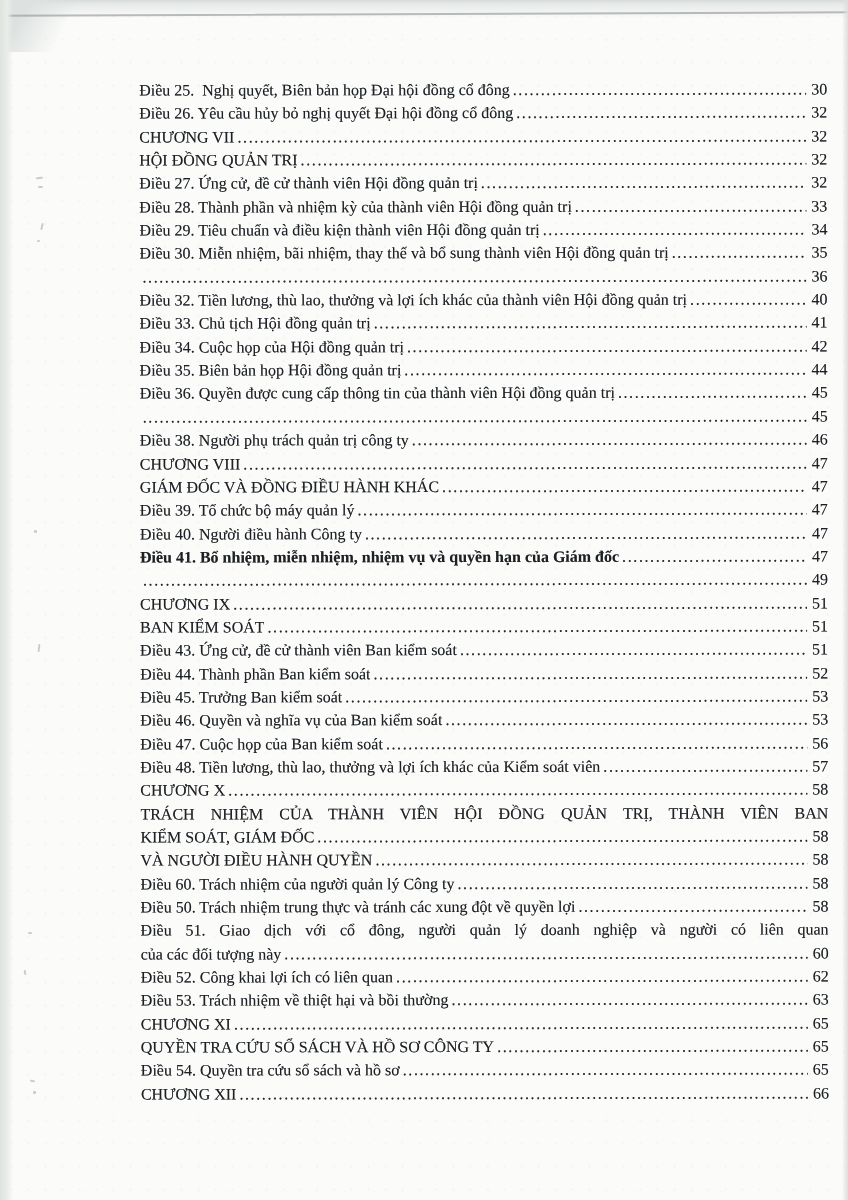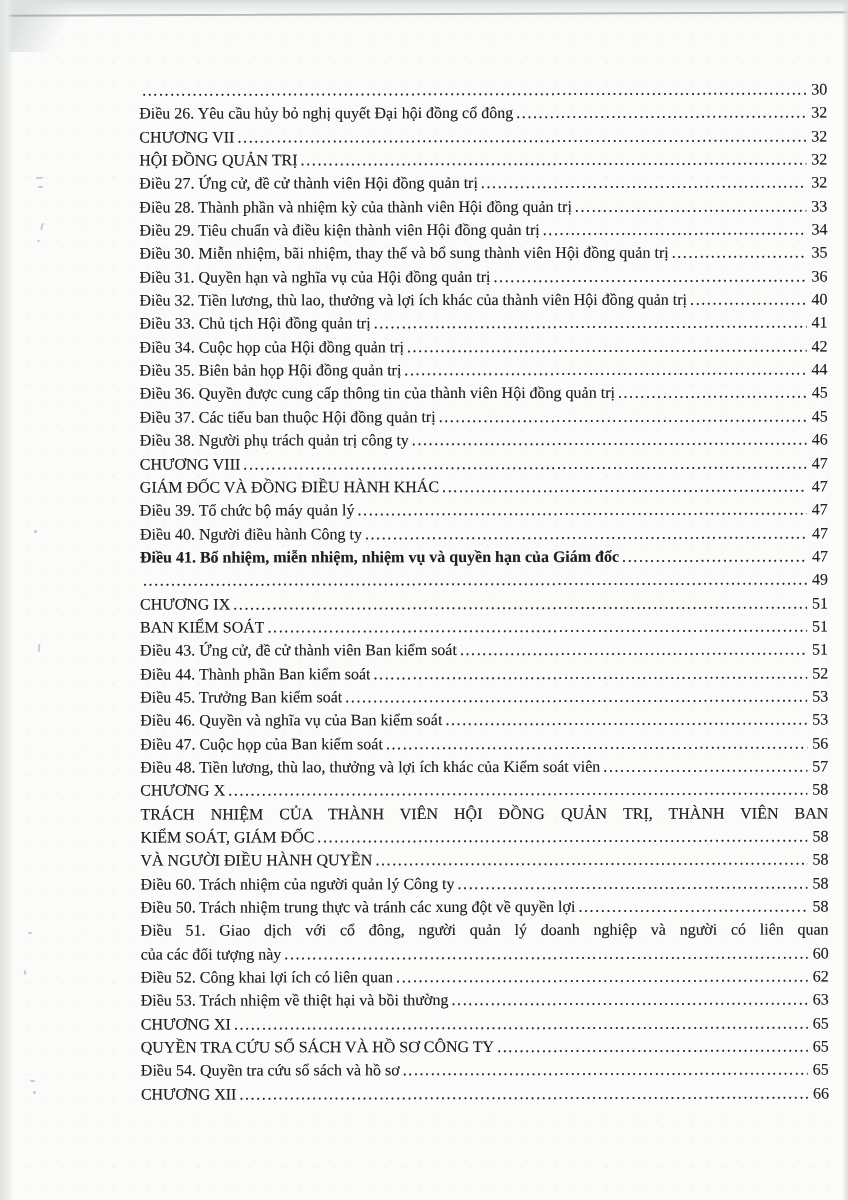--- a/index.html
+++ b/index.html
@@ -87,20 +87,21 @@
     <div class="speck" style="left:34px;top:530px;width:3px;height:3px;"></div>
     <div class="speck" style="left:38px;top:644px;width:2px;height:8px;transform:rotate(6deg);"></div>
     <div class="speck" style="left:28px;top:932px;width:4px;height:2px;"></div>
     <div class="speck" style="left:24px;top:970px;width:2px;height:5px;transform:rotate(-12deg);"></div>
     <div class="speck" style="left:30px;top:1080px;width:5px;height:2px;transform:rotate(8deg);"></div>
     <div class="speck" style="left:33px;top:1091px;width:3px;height:3px;"></div>
   </div>
 
   <main class="toc" id="toc" style="color: rgb(29, 33, 38);">
       <div class="toc-row">
+    <span class="txt">Điều 25.  Nghị quyết, Biên bản họp Đại hội đồng cổ đông</span>
     <span class="leader" aria-hidden="true">..........................................................................................................................................................................</span>
     <span class="pg">30</span>
   </div>
       <div class="toc-row">
     <span class="txt">Điều 26. Yêu cầu hủy bỏ nghị quyết Đại hội đồng cổ đông</span>
     <span class="leader" aria-hidden="true">..........................................................................................................................................................................</span>
     <span class="pg">32</span>
   </div>
       <div class="toc-row">
     <span class="txt">CHƯƠNG VII</span>
@@ -126,21 +127,20 @@
     <span class="txt">Điều 29. Tiêu chuẩn và điều kiện thành viên Hội đồng quản trị</span>
     <span class="leader" aria-hidden="true">..........................................................................................................................................................................</span>
     <span class="pg">34</span>
   </div>
       <div class="toc-row">
     <span class="txt">Điều 30. Miễn nhiệm, bãi nhiệm, thay thế và bổ sung thành viên Hội đồng quản trị</span>
     <span class="leader" aria-hidden="true">..........................................................................................................................................................................</span>
     <span class="pg">35</span>
   </div>
       <div class="toc-row">
-    <span class="txt">Điều 31. Quyền hạn và nghĩa vụ của Hội đồng quản trị</span>
     <span class="leader" aria-hidden="true">..........................................................................................................................................................................</span>
     <span class="pg">36</span>
   </div>
       <div class="toc-row">
     <span class="txt">Điều 32. Tiền lương, thù lao, thưởng và lợi ích khác của thành viên Hội đồng quản trị</span>
     <span class="leader" aria-hidden="true">..........................................................................................................................................................................</span>
     <span class="pg">40</span>
   </div>
       <div class="toc-row">
     <span class="txt">Điều 33. Chủ tịch Hội đồng quản trị</span>
@@ -156,21 +156,20 @@
     <span class="txt">Điều 35. Biên bản họp Hội đồng quản trị</span>
     <span class="leader" aria-hidden="true">..........................................................................................................................................................................</span>
     <span class="pg">44</span>
   </div>
       <div class="toc-row">
     <span class="txt">Điều 36. Quyền được cung cấp thông tin của thành viên Hội đồng quản trị</span>
     <span class="leader" aria-hidden="true">..........................................................................................................................................................................</span>
     <span class="pg">45</span>
   </div>
       <div class="toc-row">
-    <span class="txt">Điều 37. Các tiểu ban thuộc Hội đồng quản trị</span>
     <span class="leader" aria-hidden="true">..........................................................................................................................................................................</span>
     <span class="pg">45</span>
   </div>
       <div class="toc-row">
     <span class="txt">Điều 38. Người phụ trách quản trị công ty</span>
     <span class="leader" aria-hidden="true">..........................................................................................................................................................................</span>
     <span class="pg">46</span>
   </div>
       <div class="toc-row">
     <span class="txt">CHƯƠNG VIII</span>

